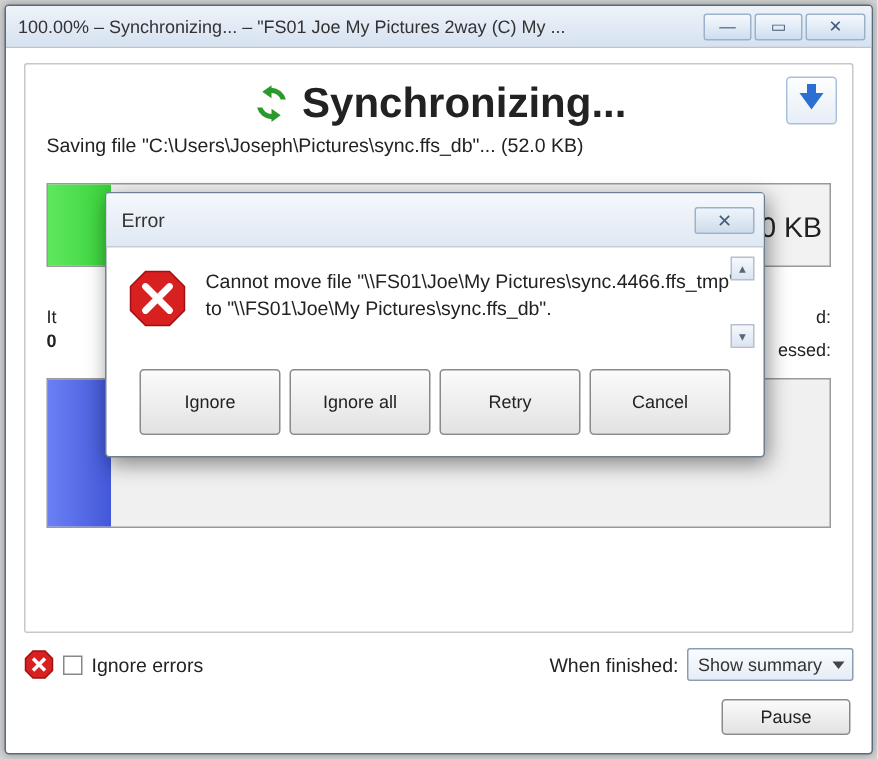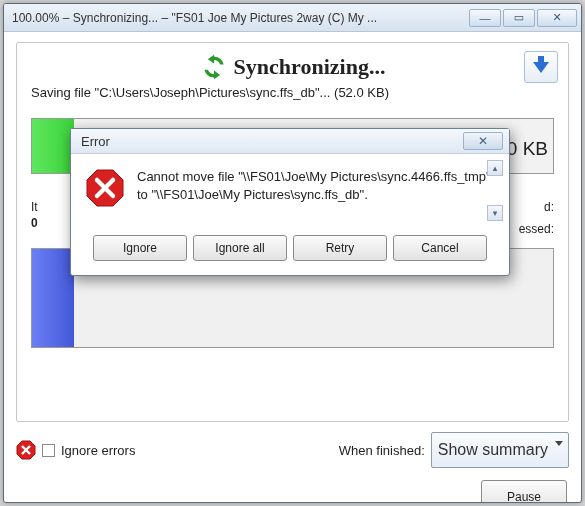--- a/index.html
+++ b/index.html
@@ -9,21 +9,21 @@
 .titlebar { height: 28px; background: linear-gradient(#eef3f9,#d6e2f0); display: flex; align-items: center; padding: 0 4px 0 8px; border-bottom: 1px solid #b9c5d5; }
 .titlebar-text { flex: 1; color: #333; white-space: nowrap; overflow: hidden; text-overflow: ellipsis; font-size: 12px; }
 .win-btns { display: flex; gap: 2px; }
 .win-btn { width: 32px; height: 18px; background: linear-gradient(#f6f9fd,#cedef0); border: 1px solid #9cb2ca; border-radius: 2px; display: flex; align-items: center; justify-content: center; font-family: Arial; font-size: 11px; color: #405a75; }
 .win-btn.close { width: 40px; }
 
 .content { padding: 10px 12px 12px; position: relative; }
 .panel { border: 1px solid #c7c7c7; border-radius: 2px; padding: 10px 14px 14px; background: #fff; height: 380px; position: relative; }
 .sync-head { display: flex; align-items: center; justify-content: center; gap: 6px; }
 .sync-icon-svg { width: 28px; height: 28px; }
-.sync-title { font-size: 22px; font-weight: bold; color: #222; font-family: Liberation Serif, serif; }
+.sync-title { font-size: 28px; font-weight: bold; color: #222; }
 .down-btn { position: absolute; right: 10px; top: 8px; width: 34px; height: 32px; border: 1px solid #a8bfdd; border-radius: 3px; background: linear-gradient(#fdfefe,#e7eef7); display: flex; align-items: center; justify-content: center; }
 .down-arrow { width: 0; height: 0; border-left: 8px solid transparent; border-right: 8px solid transparent; border-top: 11px solid #2c6fd3; position: relative; }
 .down-arrow::before { content:""; position:absolute; top:-17px; left:-3px; width:6px; height:8px; background:#2c6fd3; }
 
 .status-line { margin-top: 4px; font-size: 13px; color: #222; }
 
 .progress-area { margin-top: 18px; position: relative; height: 70px; }
 .pbar { height: 56px; width: 100%; border: 1px solid #999; background: #f2f2f2; position: relative; }
 .pbar-fill { position: absolute; top: 0; left: 0; bottom: 0; width: 8%; background: linear-gradient(90deg,#5ee85e,#3ad13a); }
 .side-label { position: absolute; right: 6px; top: 20px; font-size: 19px; color: #222; }
@@ -34,40 +34,40 @@
 
 .pbar2-wrap { margin-top: 12px; position: relative; }
 .pbar2 { height: 100px; width: 100%; border: 1px solid #999; background: #f0f0f0; position: relative; }
 .pbar2-fill { position: absolute; top: 0; left: 0; bottom: 0; width: 8%; background: linear-gradient(90deg,#6b7ff5,#4358d8); }
 
 .footer-row { margin-top: 10px; display: flex; align-items: center; gap: 6px; }
 .err-icon { width: 20px; height: 20px; }
 .chk { width: 13px; height: 13px; border: 1px solid #888; background: #fff; }
 .footer-row .lbl { font-size: 13px; color: #222; }
 .spacer { flex: 1; }
-.dropdown { height: 36px; border: 1px solid #8a9bb2; background: linear-gradient(#fafcff,#e6edf5); padding: 0 20px 0 6px; font-size: 16px; color: #333; position: relative; display: inline-flex; align-items: center; border-radius:2px; }
+.dropdown { height: 22px; border: 1px solid #8a9bb2; background: linear-gradient(#fafcff,#e6edf5); padding: 0 20px 0 6px; font-size: 12px; color: #333; position: relative; display: inline-flex; align-items: center; border-radius:2px; }
 .dropdown::after { content: ""; position: absolute; right: 5px; top: 8px; width:0; height:0; border-left:4px solid transparent; border-right:4px solid transparent; border-top:5px solid #444; }
 
 .btn-row { margin-top: 12px; display: flex; justify-content: flex-end; gap: 8px; padding-right: 2px; }
-.btn { height: 34px; min-width: 86px; border: 1px solid #8a8a8a; border-radius: 3px; background: linear-gradient(#fbfbfb,#e2e2e2); font-size: 12px; color: #222; display: inline-flex; align-items: center; justify-content: center; padding: 0 14px; }
+.btn { height: 24px; min-width: 86px; border: 1px solid #8a8a8a; border-radius: 3px; background: linear-gradient(#fbfbfb,#e2e2e2); font-size: 12px; color: #222; display: inline-flex; align-items: center; justify-content: center; padding: 0 14px; }
 
 .dialog { position: absolute; top: 128px; left: 70px; width: 440px; background: #fff; border: 1px solid #6d7f93; border-radius: 3px; box-shadow: 2px 4px 14px rgba(0,0,0,.45); z-index: 50; }
-.dlg-title { height: 25px; background: linear-gradient(#f5f8fc,#dfe8f3); border-bottom: 1px solid #c2ceda; display: flex; align-items: center; padding: 0 6px 0 10px; }
+.dlg-title { height: 36px; background: linear-gradient(#f5f8fc,#dfe8f3); border-bottom: 1px solid #c2ceda; display: flex; align-items: center; padding: 0 6px 0 10px; }
 .dlg-title-text { flex:1; font-size: 13px; color: #333; }
 .dlg-close { width: 40px; height: 18px; background: linear-gradient(#f0f4fa,#cddceb); border: 1px solid #9cb2ca; border-radius: 2px; display: flex; align-items:center; justify-content:center; font-size:12px; color:#47617d; }
 .dlg-body { padding: 14px 14px 10px; display: flex; gap: 12px; position:relative; }
 .octagon { width: 40px; height: 40px; }
 .dlg-text { font-size: 13px; color: #222; line-height: 1.35; flex:1; }
 .dlg-text p { margin-bottom: 14px; }
 .dlg-scroll { position:absolute; right:6px; top:6px; bottom:6px; width:16px; }
 .dlg-scroll .arrow { width:16px; height:16px; border:1px solid #b5bfd0; background:linear-gradient(#f5f8fd,#dbe4f0); display:flex; align-items:center;justify-content:center; font-size:9px; color:#567; }
 .dlg-scroll { display:flex; flex-direction:column; justify-content:space-between; }
 
 .dlg-btns { padding: 8px 12px 14px; display:flex; gap:6px; justify-content:center; }
-.dlg-btns .btn { min-width: 94px; height: 26px; }
+.dlg-btns .btn { min-width: 94px; height: 44px; }
 
 </style>
 </head>
 <body>
 
 <div class="window">
   <div class="titlebar">
     <div class="titlebar-text">100.00% – Synchronizing... – "FS01 Joe My Pictures 2way (C) My ...</div>
     <div class="win-btns">
       <div class="win-btn">—</div>

